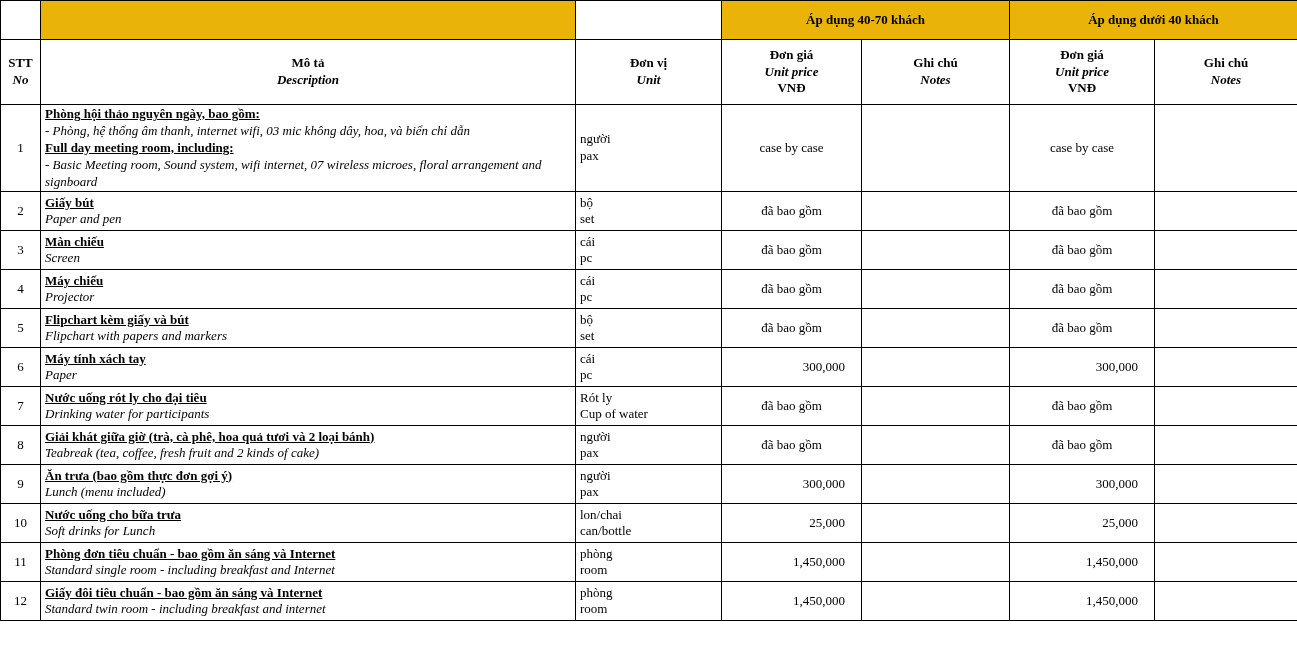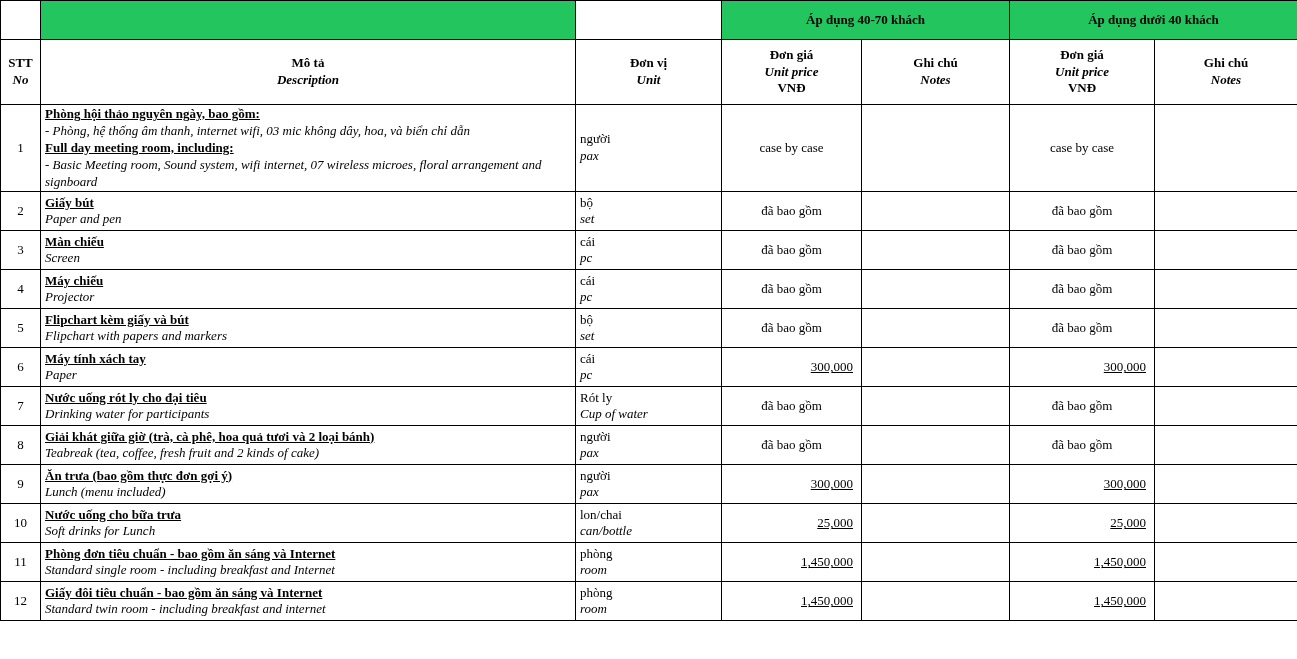--- a/index.html
+++ b/index.html
@@ -17,21 +17,21 @@
     width: 1297px;
     table-layout: fixed;
   }
   table.pricing td {
     border: 1px solid #000000;
     font-size: 13px;
     padding: 1px 4px;
     overflow: hidden;
     vertical-align: middle;
   }
-  .yellow { background: #22c55e; }
+  .yellow { background: #eab308; }
   tr.h-group td { height: 36px; }
   tr.h-header td { height: 62px; }
   tbody tr.h-std td { height: 36px; }
   .group-label {
     text-align: center;
     font-weight: bold;
     font-size: 14px;
   }
   .hdr {
     text-align: center;
@@ -49,24 +49,24 @@
     vertical-align: top;
     line-height: 1.3;
   }
   .c-desc .line.bold { font-weight: bold; text-decoration: underline; }
   .c-desc .line.italic { font-style: italic; }
   .c-unit {
     text-align: left;
     vertical-align: top;
     line-height: 1.3;
   }
-  .c-unit .u-en { font-style: italic; }
+  .c-unit .u-en { }
   .c-price { vertical-align: middle; }
   .c-price.align-center { text-align: center; }
-  .c-price.align-right { text-align: right; padding-right: 8px; text-decoration: underline; }
+  .c-price.align-right { text-align: right; padding-right: 16px; }
   .c-notes { vertical-align: middle; }
   .stt-hdr .it { font-style: italic; }
 </style>
 </head>
 <body>
 
 <table class="pricing">
   <colgroup>
     <col style="width:40px">
     <col style="width:535px">

